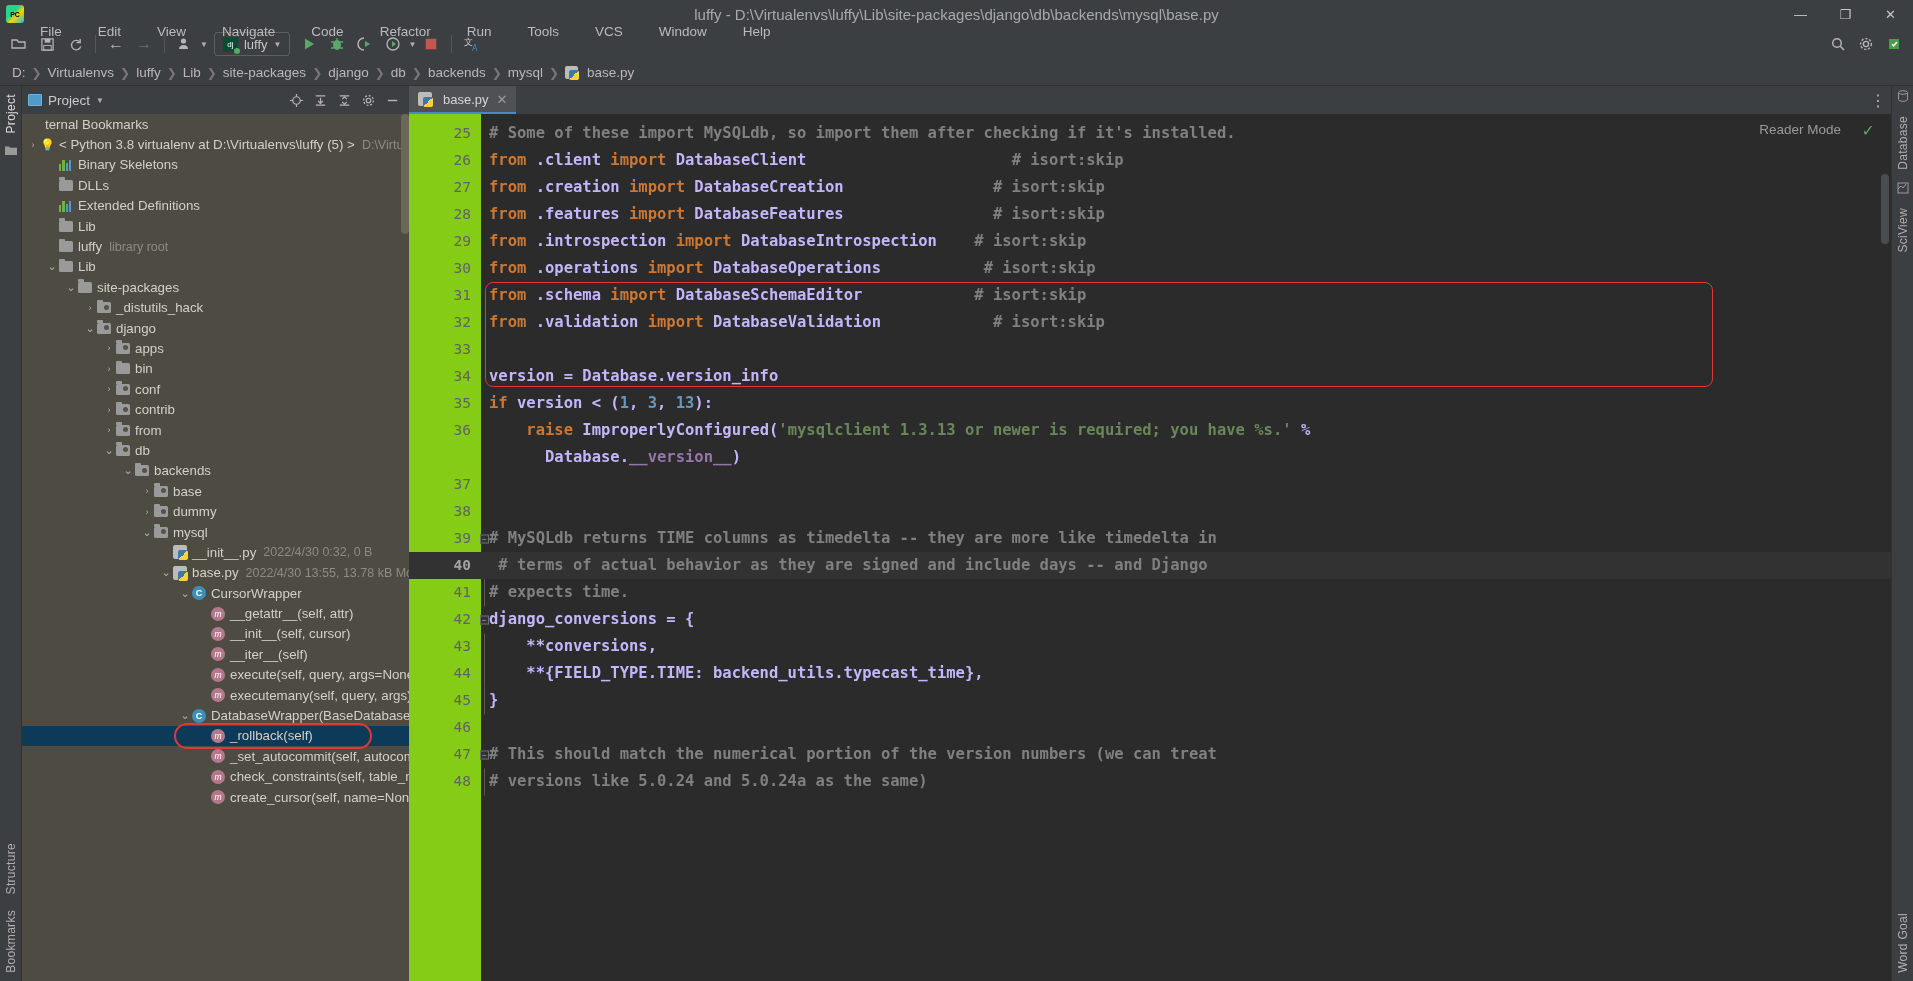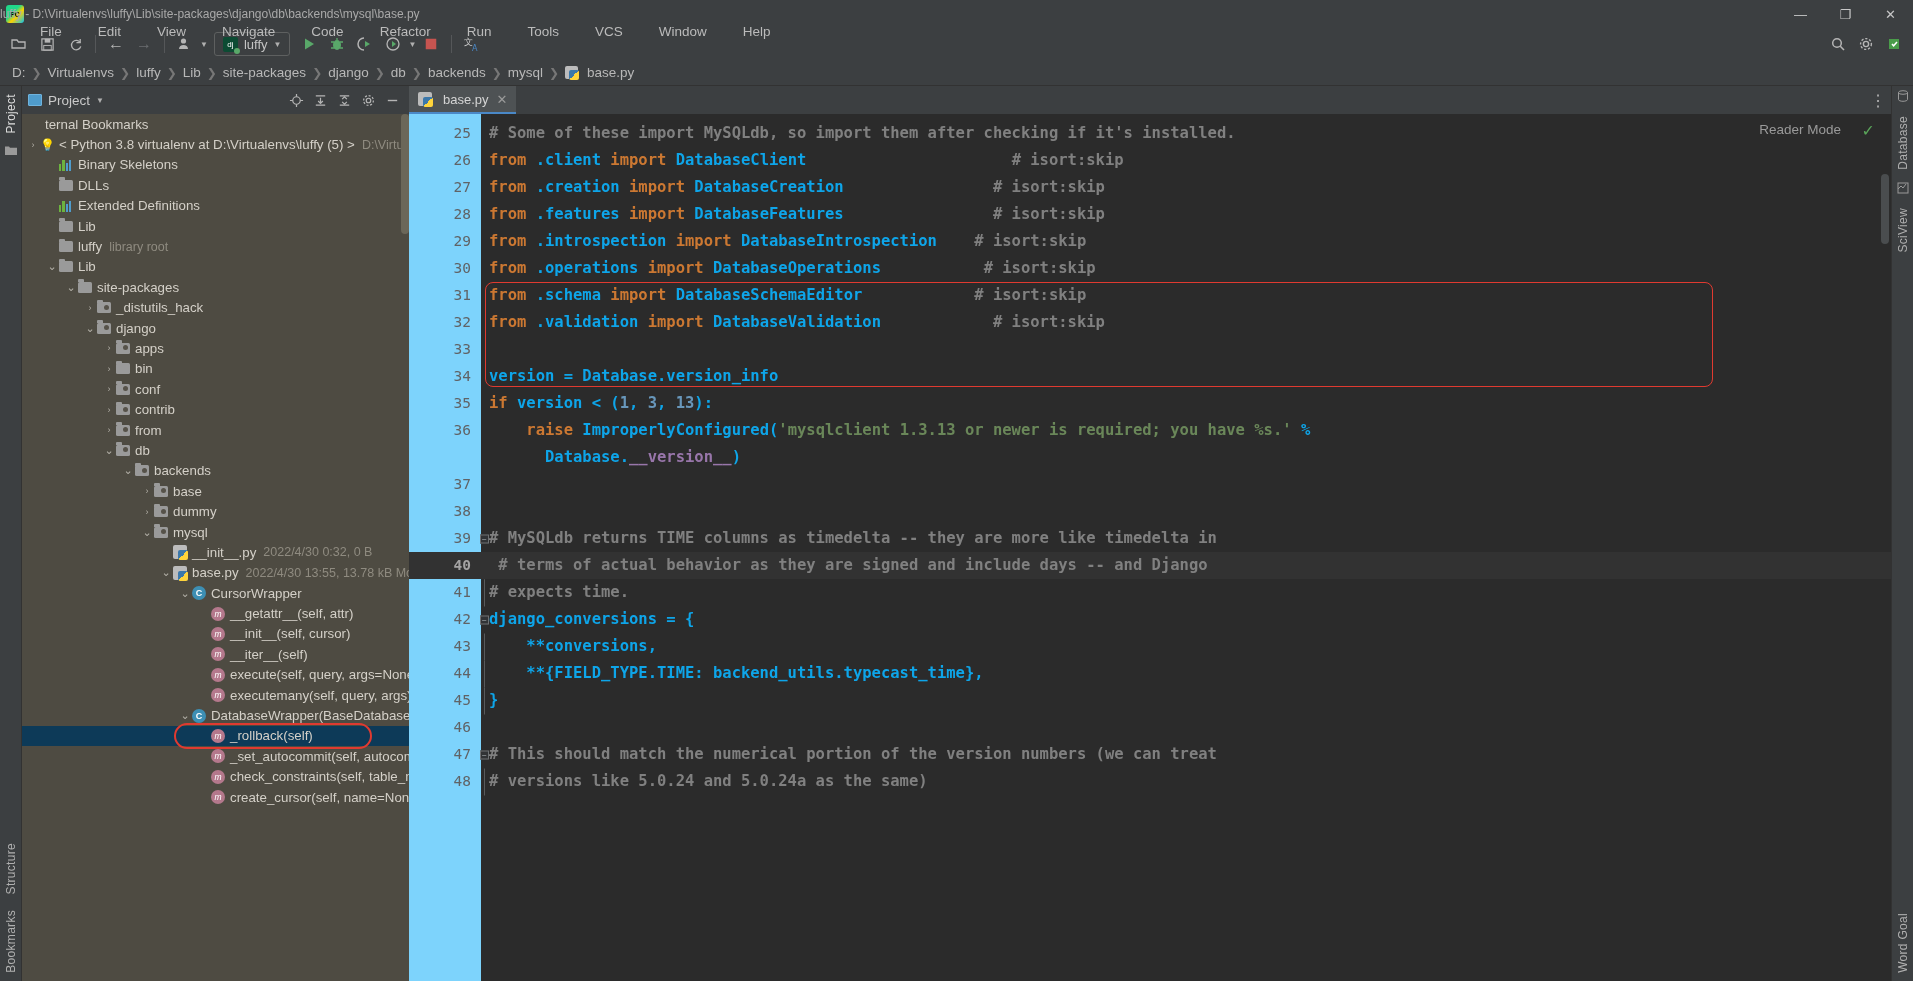--- a/index.html
+++ b/index.html
@@ -25,22 +25,22 @@
     content: "PC"; position: absolute; inset: 0; display: flex;
     align-items: center; justify-content: center;
     font-size: 7px; color: #000; font-weight: bold;
   }
   .menu { display: flex; align-items: center; gap: 16px; margin-top: 35px; }
   .menu-item {
     padding: 4px 10px; font-size: 13.5px; color: #bbbbbb; cursor: default;
     white-space: nowrap;
   }
   .title-text {
-    position: absolute; left: 0; right: 0; 
-    font-size: 12px; color: #a9a9a9; pointer-events: none;
+    position: absolute; left: 0; right: 0; text-align: center;
+    font-size: 15px; color: #a9a9a9; pointer-events: none;
   }
   .win-buttons { margin-left: auto; display: flex; z-index: 2; }
   .win-btn {
     width: 45px; height: 28px; display: flex; align-items: center;
     justify-content: center; color: #c8c8c8; font-size: 13px;
   }
 
   
   .toolbar {
     height: 32px; flex: 0 0 32px; background: #3c3f41;
@@ -201,21 +201,21 @@
     display: flex; align-items: center; gap: 6px; padding: 0 9px;
     background: #4e5254; border-bottom: 2px solid #4a88c7;
     font-size: 13px; color: #d4d4d4;
   }
   .etab .close-x { color: #9a9a9a; font-size: 13px; margin-left: 2px; }
   .tab-spacer { flex: 1; }
   .tab-more { width: 26px; display:flex; align-items:center; justify-content:center; color:#b5b5b5; }
 
   .code-wrap { flex: 1; display: flex; position: relative; min-height: 0; overflow: hidden; }
   .gutter {
-    width: 72px; flex: 0 0 72px; background: #7dd3fc; text-align: right;
+    width: 72px; flex: 0 0 72px; background: #84cc16; text-align: right;
     padding-top: 6px; font-family: "DejaVu Sans Mono", monospace;
     font-size: 14.5px; color: #606366; user-select: none; position: relative;
   }
   .gline { height: 27px; line-height: 27px; padding-right: 10px; position: relative; }
   .gline.cur { color: #a4a3a3; font-weight: bold; background: #323232; }
   .fold {
     position: absolute; right: -8px; top: 50%; transform: translateY(-50%);
     width: 9px; height: 9px; border: 1px solid #6e7173; color: #9aa0a3;
     font-size: 8px; line-height: 7px; text-align: center; background: #313335;
   }
@@ -226,21 +226,21 @@
     font-size: 15.5px; color: #a9b7c6; position: relative; overflow: hidden;
     white-space: pre;
   }
   .cline { height: 27px; line-height: 27px; padding-left: 8px; font-weight: bold; }
   .cline.cur { background: #323232; }
   .kw { color: #cc7832; }
   .cm { color: #808080; }
   .str { color: #6a8759; }
   .num { color: #6897bb; }
   .mag { color: #9876aa; }
-  .pln { color: #0ea5e9; }
+  .pln { color: #c4b5fd; }
 
   .red-box {
     position: absolute; border: 1.6px solid #e03a30; border-radius: 8px;
     pointer-events: none;
   }
 
   .reader-mode {
     position: absolute; top: 8px; right: 50px; font-size: 13.5px;
     color: #9a9a9a; z-index: 5;
   }

